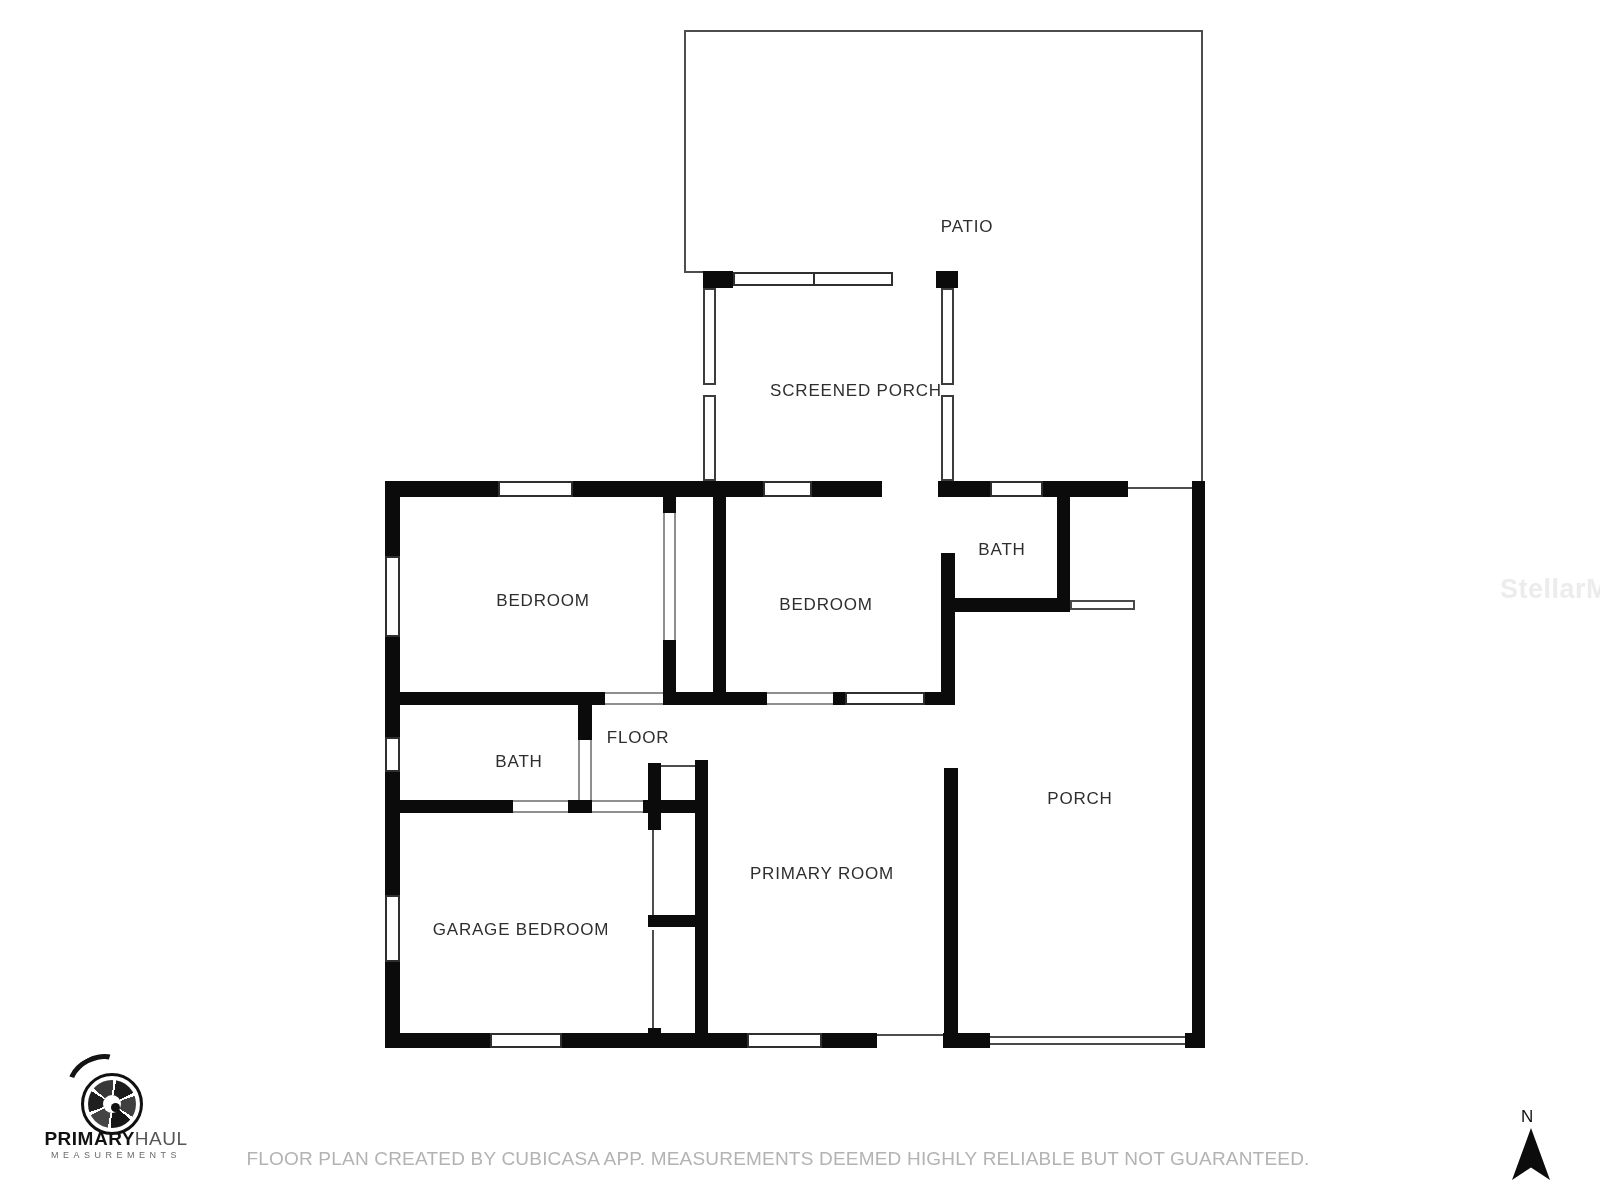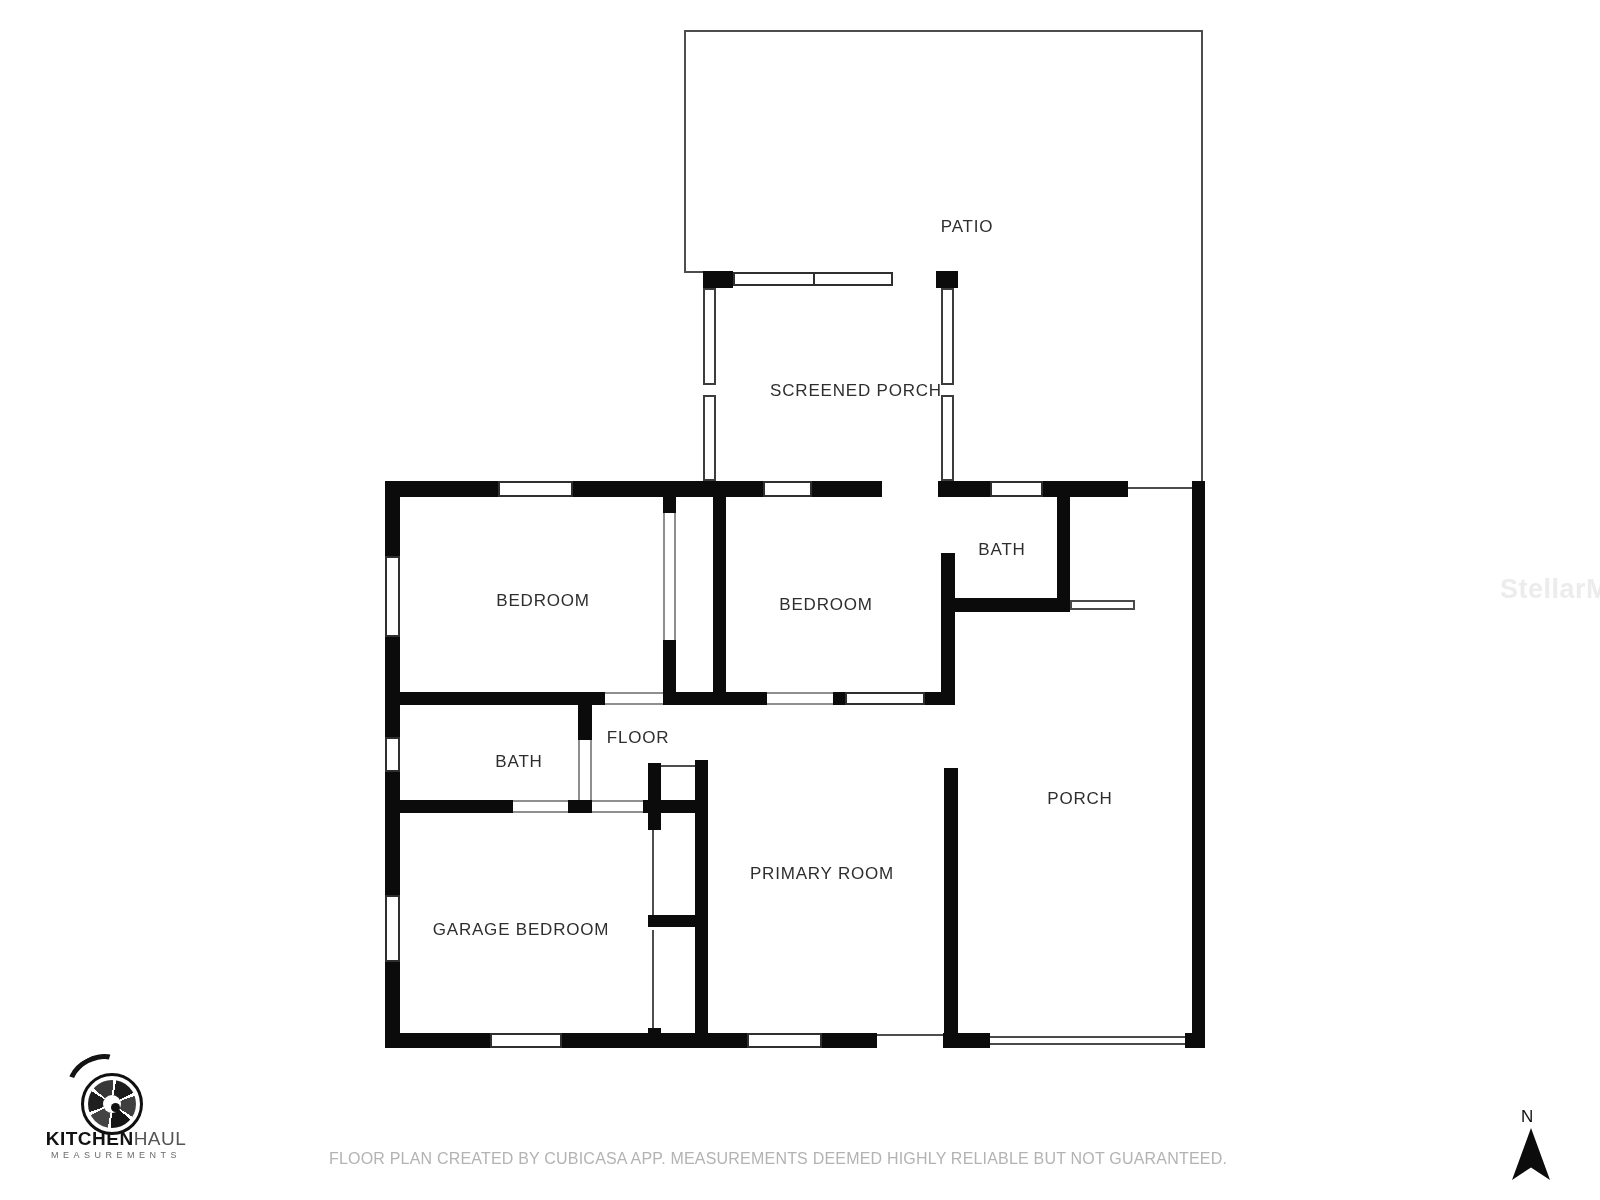--- a/index.html
+++ b/index.html
@@ -32,21 +32,21 @@
        font-weight:700;color:#121212;letter-spacing:.5px}
   .logo-line .lt2{font-weight:400;color:#555}
   .logo-sub{position:absolute;left:40px;top:1150px;width:152px;text-align:center;font-size:9px;
        color:#6a6a6a;letter-spacing:4.5px}
   
   .north-label{position:absolute;left:1521px;top:1107px;font-size:17px;color:#111}
   .north-arrow{position:absolute;left:1512px;top:1128px;width:38px;height:52px;background:#0c0c0c;
        clip-path:polygon(50% 0%,100% 100%,50% 76%,0% 100%)}
   
   .wm{position:absolute;left:1500px;top:574px;font-size:27px;font-weight:700;color:#ececec;letter-spacing:.5px}
-  .footer{position:absolute;left:778px;top:1159px;transform:translate(-50%,-50%);font-size:16px;
+  .footer{position:absolute;left:778px;top:1159px;transform:translate(-50%,-50%);font-size:19px;
        color:#b3b3b3;letter-spacing:.2px;white-space:nowrap}
 </style>
 </head>
 <body>
 
 <div id="canvas">
 
   <div class="tl" style="left:684px;top:30px;width:519px;height:2px"></div>
   <div class="tl" style="left:684px;top:30px;width:2px;height:243px"></div>
   <div class="tl" style="left:684px;top:271px;width:22px;height:2px"></div>
@@ -141,21 +141,21 @@
   <div class="lbl" style="left:521px;top:930px">GARAGE BEDROOM</div>
   <div class="lbl" style="left:822px;top:874px">PRIMARY ROOM</div>
   <div class="lbl" style="left:1080px;top:799px">PORCH</div>
 
   <div class="strap"></div>
   <div class="cam">
     <div class="cam-blades"></div>
     <div class="cam-center"></div>
     <div class="cam-dot"></div>
   </div>
-  <div class="logo-line"><span>KITCHEN</span><span class="lt2">HAUL</span></div>
+  <div class="logo-line"><span>PRIMARY</span><span class="lt2">HAUL</span></div>
   <div class="logo-sub">MEASUREMENTS</div>
 
   <div class="wm">StellarMLS</div>
 
   <div class="north-label">N</div>
   <div class="north-arrow"></div>
 
   <div class="footer">FLOOR PLAN CREATED BY CUBICASA APP. MEASUREMENTS DEEMED HIGHLY RELIABLE BUT NOT GUARANTEED.</div>
 
 </div>

